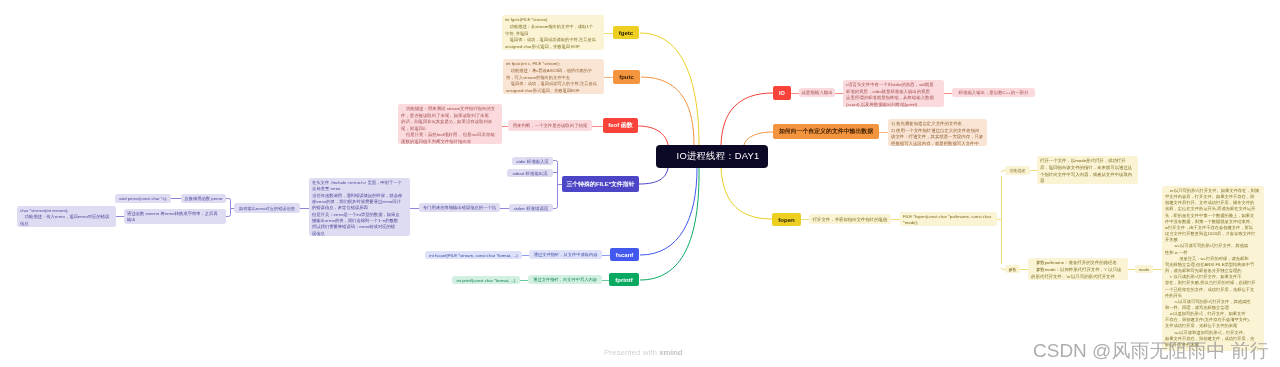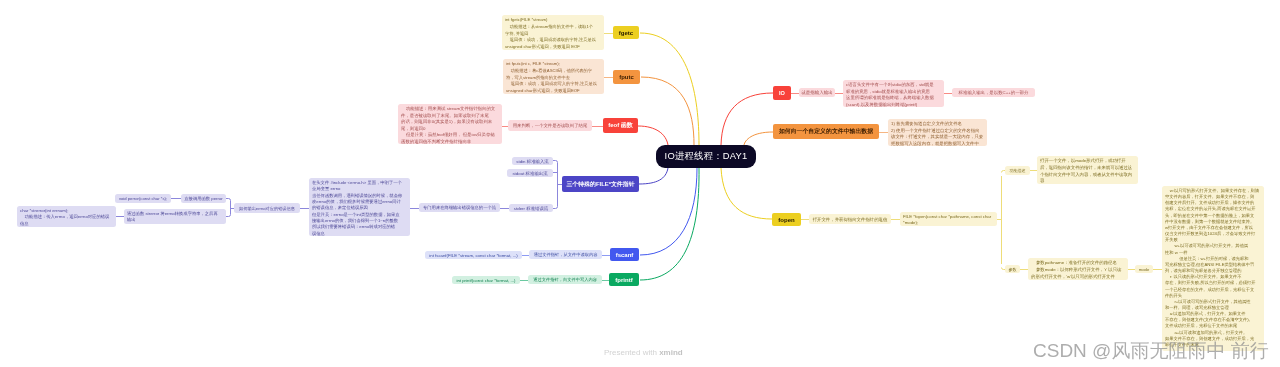--- a/index.html
+++ b/index.html
@@ -13,23 +13,23 @@
   
   .topic{border-radius:2px;font-weight:700;display:flex;align-items:center;
          justify-content:center;text-align:center;white-space:nowrap;}
   
   .sub{border-radius:2.5px;display:flex;align-items:center;padding:0 4px;
        white-space:nowrap;}
   
   .note{border-radius:2.5px;padding:2px 3px;white-space:pre-wrap;
         word-break:break-all;line-height:1.62;overflow:hidden;}
 
-  .center{position:absolute;background:#0c0926;color:#fff;border-radius:9px;
+  .center{position:absolute;background:#0c0926;color:#fff;border-radius:4px;
           display:flex;align-items:center;justify-content:center;
-          letter-spacing:.2px;font-weight:500;}
+          letter-spacing:.2px;font-weight:500;padding-left:12px;}
 
   .wm{position:absolute;color:#8e8e8e;opacity:.72;white-space:nowrap;
       font-weight:300;}
   .pw{position:absolute;color:#d2d2d2;white-space:nowrap;text-align:center;}
   .pw b{color:#c3c3c3;font-weight:700;}
 </style>
 </head>
 <body>
 
 <div id="canvas">

